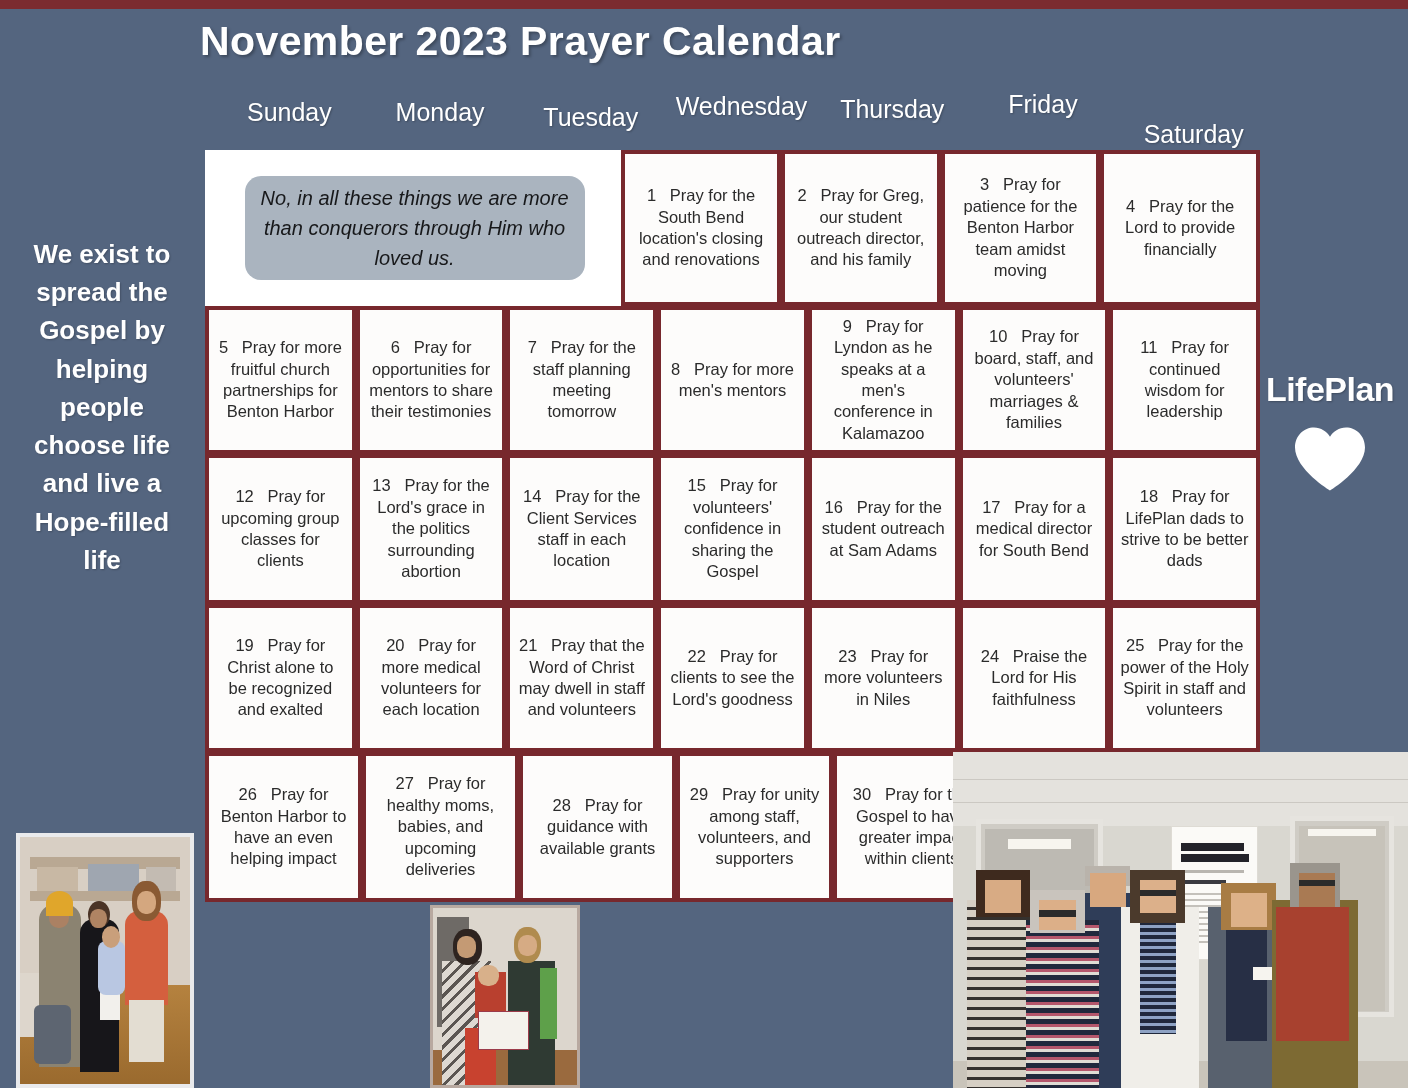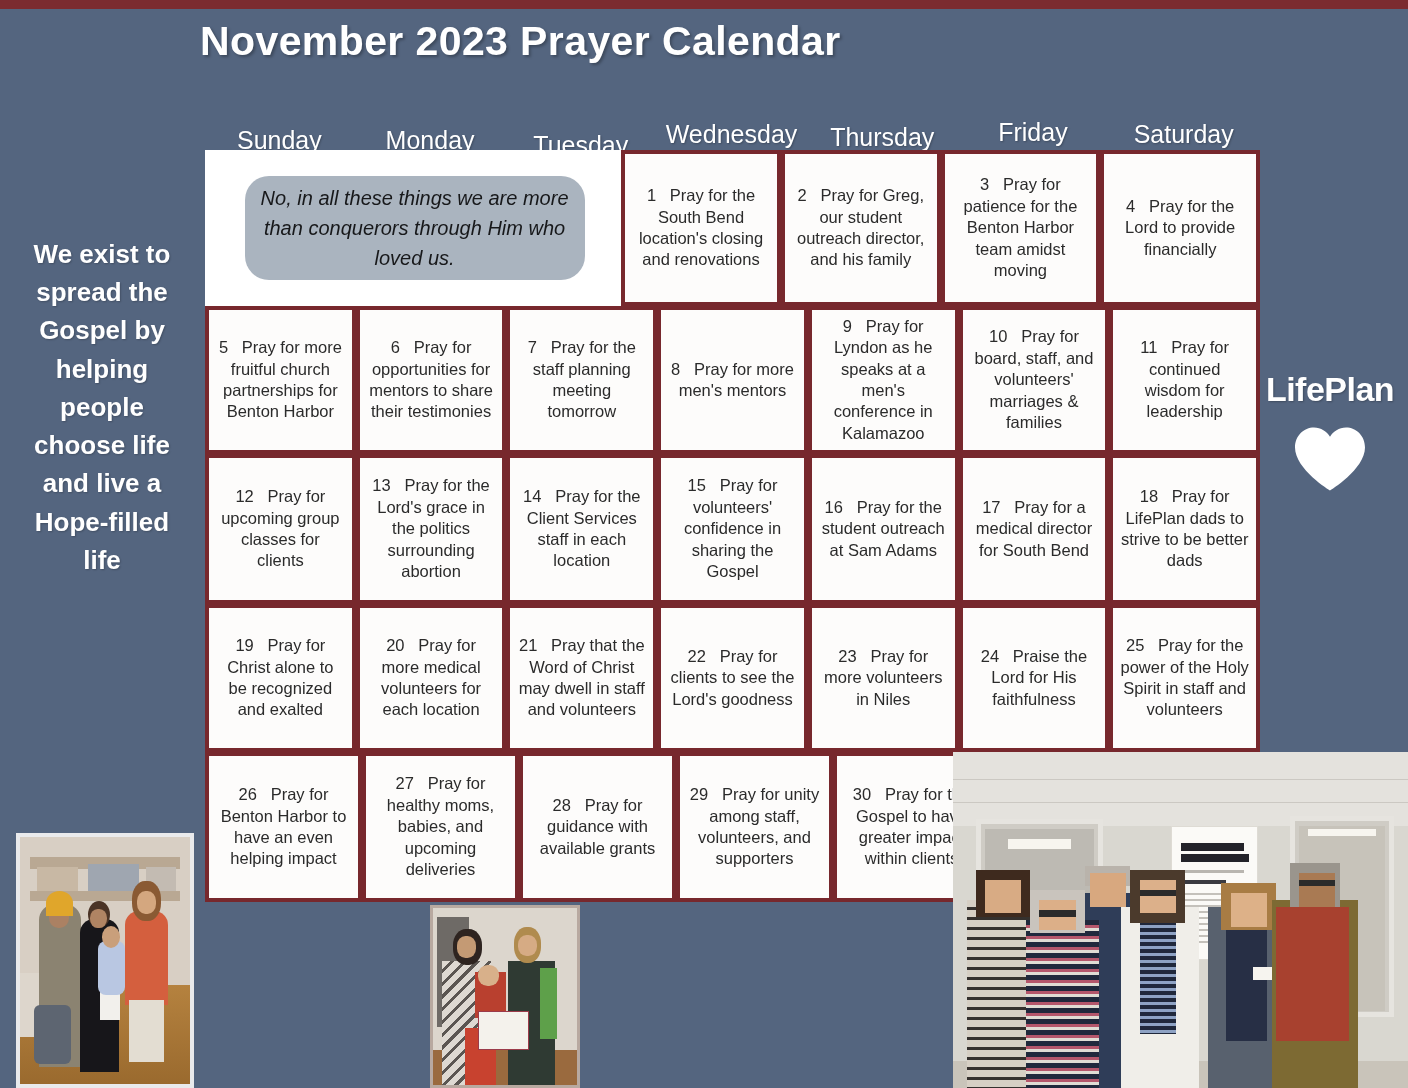--- a/index.html
+++ b/index.html
@@ -36,24 +36,23 @@
     font-size: 41px;
     font-weight: bold;
     letter-spacing: 0.4px;
     text-shadow: 2px 2px 3px rgba(0,0,0,0.28);
   }
 
   
   #weekday-header {
     position: absolute;
     top: 92px;
-    left: 204px;
+    left: 214px;
     width: 1055px;
     display: flex;
-    align-items: flex-end;
   }
   .weekday {
     flex: 1 1 0;
     text-align: center;
     color: #ffffff;
     font-size: 25px;
     font-weight: 400;
     text-shadow: 1px 1px 2px rgba(0,0,0,0.25);
   }
   .weekday.w-sunday    { transform: translateY(6px); }
@@ -112,21 +111,21 @@
     justify-content: center;
   }
   .verse-bubble {
     background: #aab4bf;
     color: #17181a;
     font-size: 20px;
     font-style: italic;
     line-height: 1.50;
     text-align: center;
     padding: 7px 14px;
-    border-radius: 24px;
+    border-radius: 16px;
     max-width: 340px;
   }
 
   
   .empty-cell {
     flex: 1 1 0;
     background: transparent;
     border: none;
   }
 

